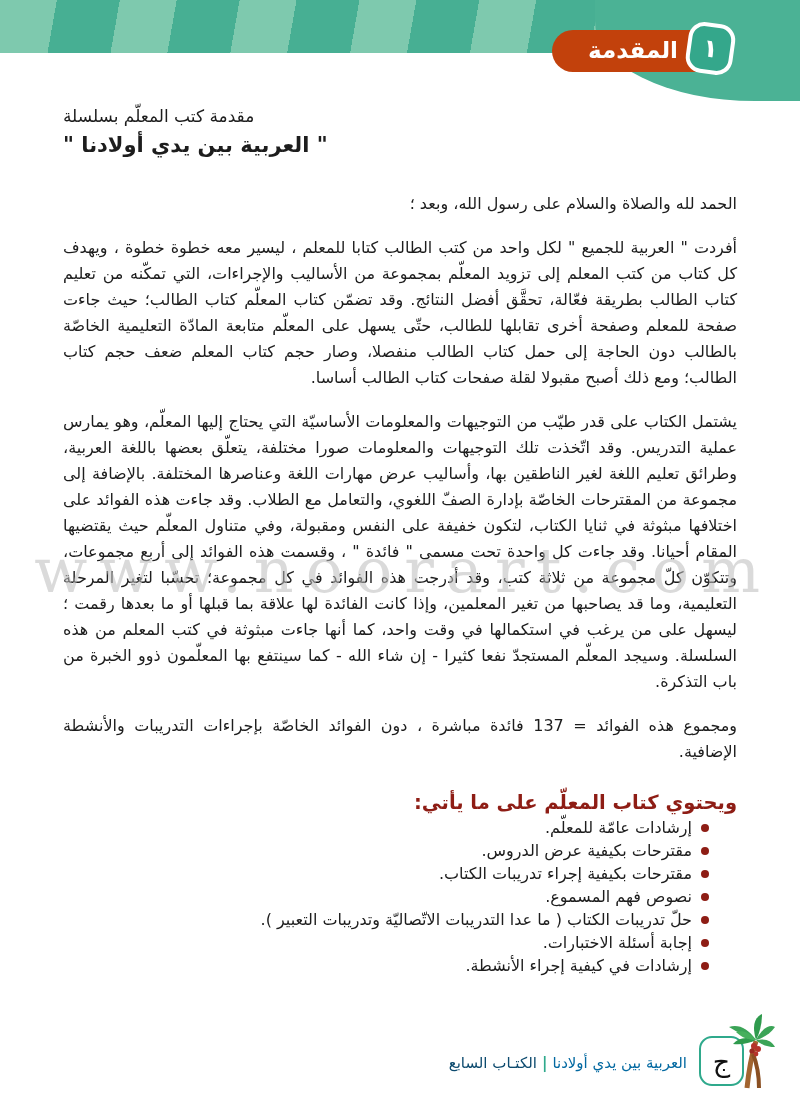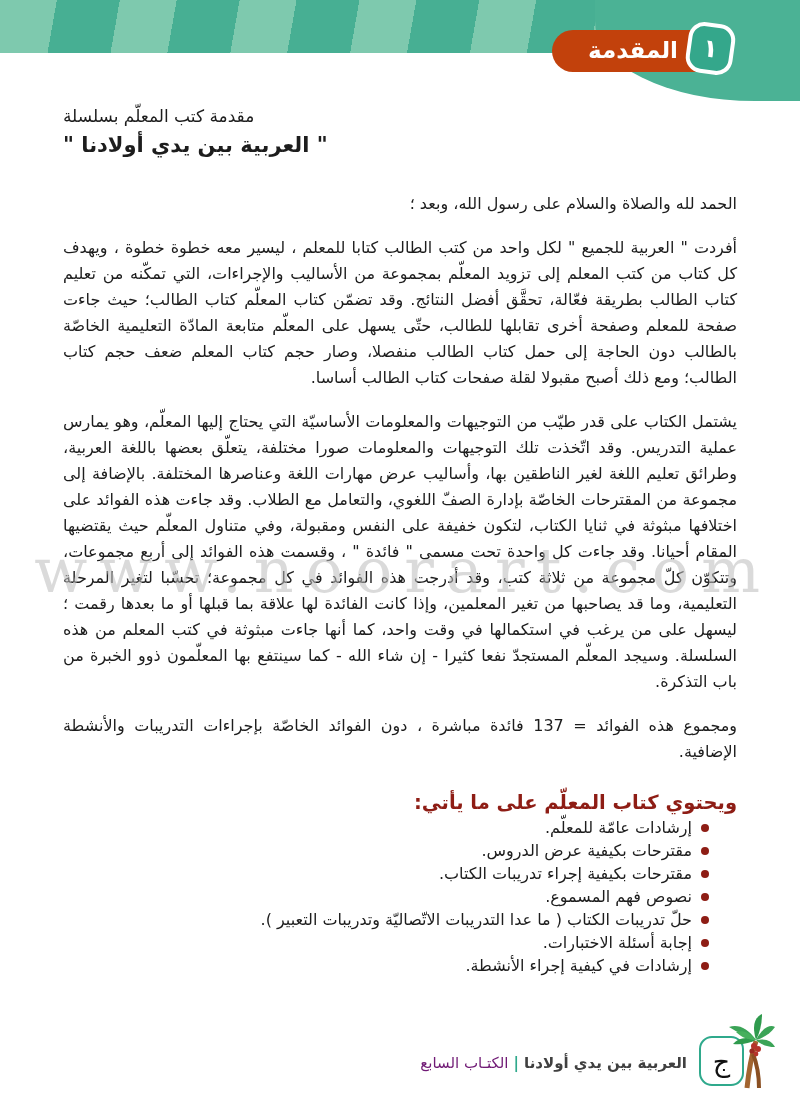--- a/index.html
+++ b/index.html
@@ -62,23 +62,23 @@
     font-family:"DejaVu Serif", serif; font-size:62px; letter-spacing:12px;
     color:#bdbdbd; opacity:0.55; pointer-events:none;
   }
 
   
   footer {
     position:absolute; top:1014px; right:24px; z-index:2;
     display:flex; align-items:center; direction:ltr;
   }
   .footer-text { font-size:15px; white-space:nowrap; margin:22px 12px 0 0; direction:rtl; }
-  .footer-series { color:#404040; font-weight:bold;margin-top:32px; }
+  .footer-series { color:#0369a1; font-weight:normal;margin-top:32px; }
   .footer-sep { color:#2fa98c; padding:0 5px; font-weight:bold; }
-  .footer-book { color:#701a75; }
+  .footer-book { color:#0c4a6e; }
   .logo-square {
     width:45px; height:50px; border:2px solid #2fa98c; border-radius:13px;
     background:#ffffff; display:flex; align-items:center; justify-content:center;
     font-size:27px; color:#111111; margin-top:18px; box-sizing:border-box;
   }
   .palm { margin-left:-16px; margin-top:0; position:relative; z-index:3; }
 </style>
 </head>
 <body>
 

